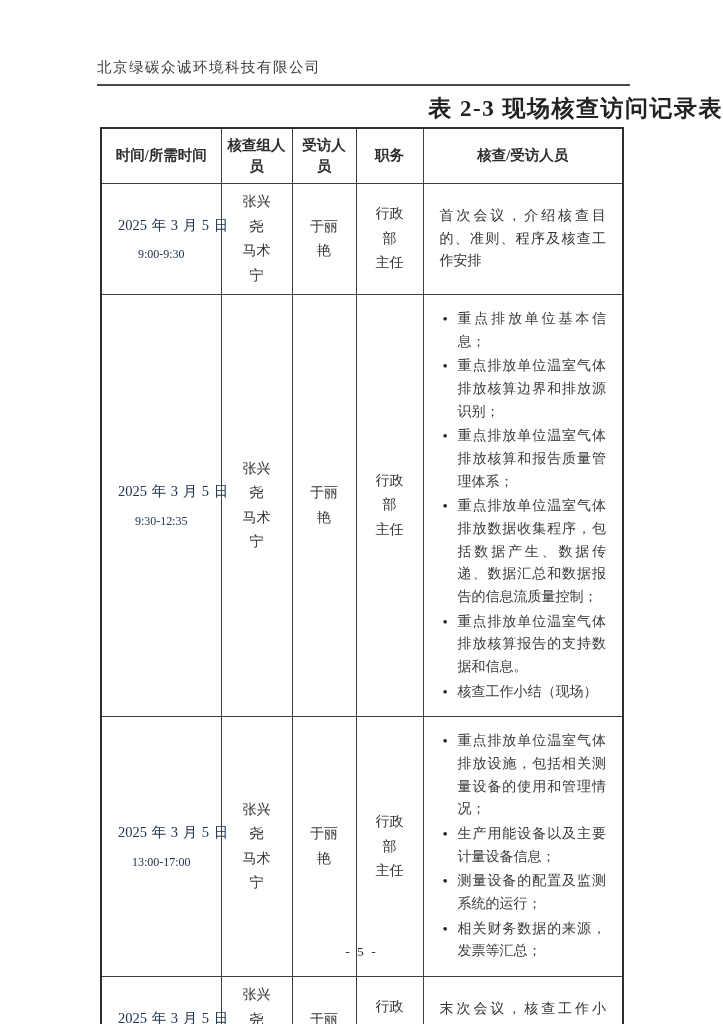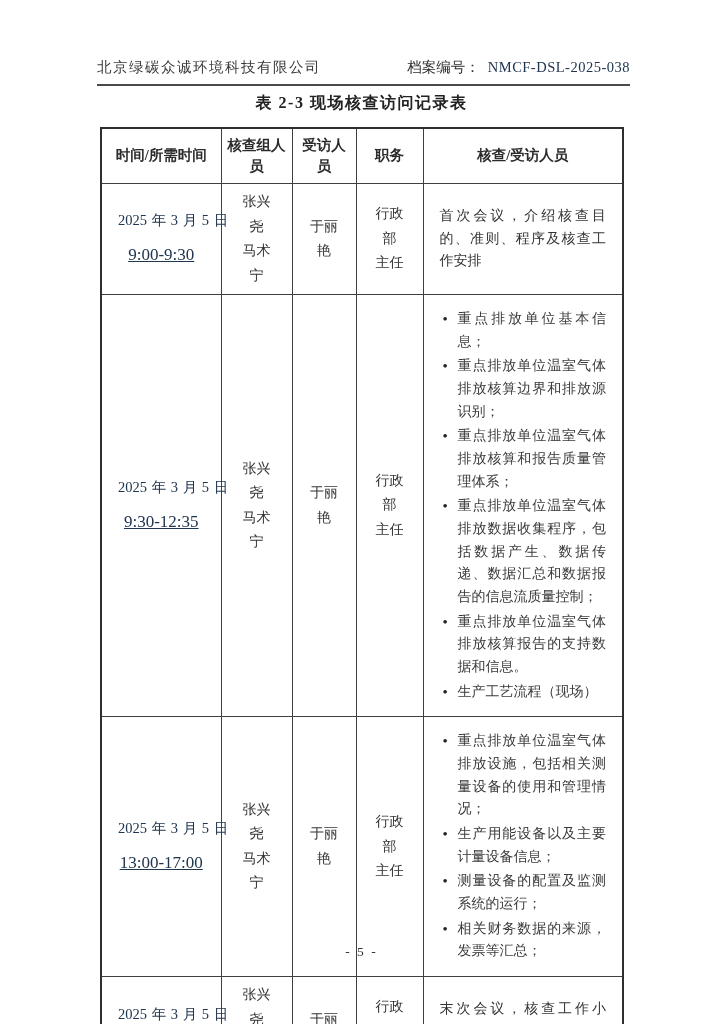--- a/index.html
+++ b/index.html
@@ -19,43 +19,43 @@
   .doc-header{
     position:absolute;top:58px;left:97px;width:533px;
     display:flex;justify-content:space-between;align-items:flex-end;
     padding-bottom:7px;border-bottom:2px solid #4a4a4a;
   }
   .company{font-size:14.5px;letter-spacing:1.5px;color:#3a3a3a;white-space:nowrap;}
   .archive{font-size:14.5px;color:#2e2e2e;white-space:nowrap;}
   .archive .num{color:var(--date-text);margin-left:8px;letter-spacing:.5px;}
   
   .doc-title{
-    position:absolute;top:93px;left:0;width:723px;text-align:center;
-    font-size:16px;font-weight:bold;letter-spacing:1.5px;color:#222;
+    position:absolute;top:93px;left:0;width:723px;text-align:right;
+    font-size:23px;font-weight:bold;letter-spacing:1.5px;color:#222;
   }
   
   table.visit{
     position:absolute;top:127px;left:100px;width:522px;
     border-collapse:collapse;table-layout:fixed;
     border:2px solid #2e2e2e;
   }
   table.visit th, table.visit td{
     border:1px solid var(--border);
     vertical-align:middle;
   }
   table.visit th{
     font-size:14.5px;font-weight:bold;color:#2b2b2b;
     height:48px;padding:3px 6px;text-align:center;line-height:1.45;
   }
   table.visit td{
     font-size:14px;text-align:center;padding:6px 16px;line-height:1.62;color:var(--text);
   }
   .c1{width:120px;} .c2{width:71px;} .c3{width:64px;} .c4{width:67px;} .c5{width:200px;}
   .date-line{font-size:14.5px;color:var(--date-text);white-space:nowrap;word-spacing:1px;}
-  .time-line{font-size:17px;color:var(--date-text);margin-top:8px;text-decoration:underline;}
+  .time-line{font-size:12px;color:var(--date-text);margin-top:8px;}
   .person{line-height:1.75;}
   td.cell-content{text-align:left;padding:6px 8px;}
   .content-text{text-align:justify;line-height:1.62;}
   .center-last{text-align:justify;text-align-last:center;}
   .bullets{list-style:none;margin:7px 0;padding:0;}
   .bullet{
     position:relative;padding-left:18px;margin:2px 0;
     text-align:justify;line-height:1.62;color:#3a3a3a;
   }
   .bullet::before{
@@ -69,23 +69,20 @@
     font-size:13.5px;letter-spacing:2px;color:#333;
   }
 </style>
 </head>
 <body>
 
 <div class="page" style="--text: #333333; --date-text: #203550; --border: #3f3f3f; --paper: #ffffff;">
 
   <div class="doc-header">
     <span class="company">北京绿碳众诚环境科技有限公司</span>
-    <span class="archive">
-      <span>档案编号：</span><span class="num">NMCF-DSL-2025-038</span>
-    </span>
   </div>
 
   <div class="doc-title">表 2-3 现场核查访问记录表</div>
 
   <table class="visit">
     <colgroup>
       <col class="c1">
         <col class="c2">
         <col class="c3">
         <col class="c4">
@@ -137,21 +134,21 @@
             <div class="person">行政部</div>
             <div class="person">主任</div>
           </td>
     <td class="cell-content">
             <ul class="bullets">
               <li class="bullet">重点排放单位基本信息；</li>
               <li class="bullet">重点排放单位温室气体排放核算边界和排放源识别；</li>
               <li class="bullet">重点排放单位温室气体排放核算和报告质量管理体系；</li>
               <li class="bullet">重点排放单位温室气体排放数据收集程序，包括数据产生、数据传递、数据汇总和数据报告的信息流质量控制；</li>
               <li class="bullet">重点排放单位温室气体排放核算报告的支持数据和信息。</li>
-              <li class="bullet">生产工艺流程（现场）</li>
+              <li class="bullet">核查工作小结（现场）</li>
             </ul>
           </td>
   </tr>
         <tr class="row-2">
     <td>
       <div class="date-line">2025 年 3 月 5 日</div>
       <div class="time-line">13:00-17:00</div>
     </td>
     <td>
             <div class="person">张兴尧</div>

